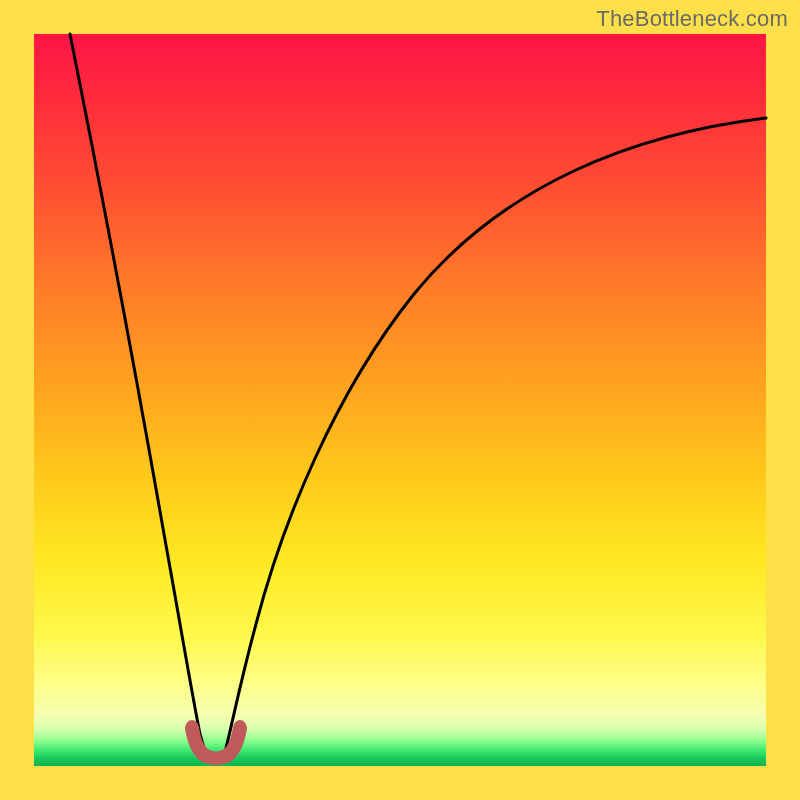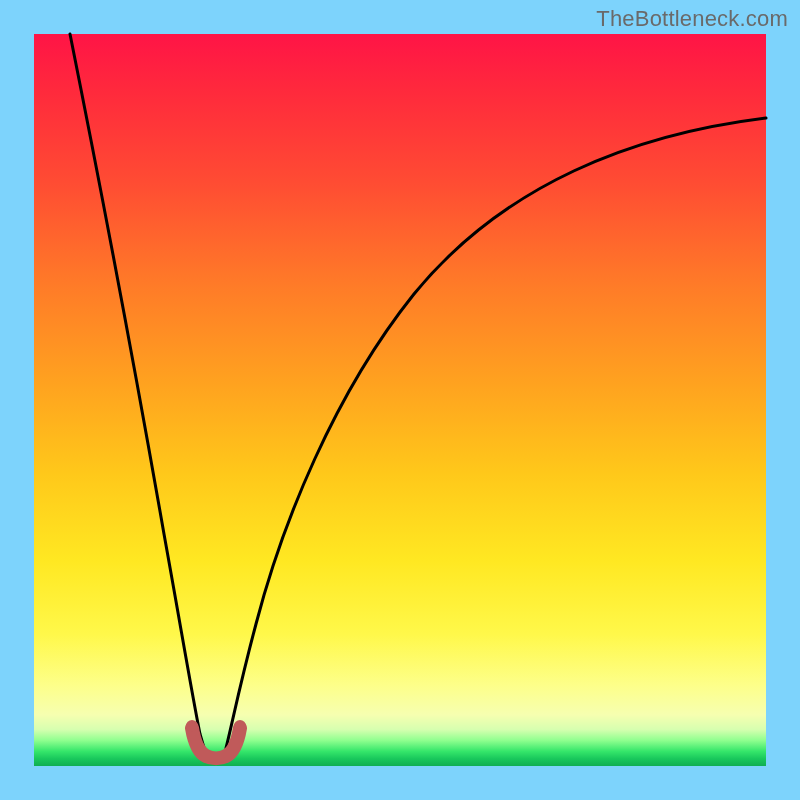--- a/index.html
+++ b/index.html
@@ -10,21 +10,21 @@
     background: #000;
     overflow: hidden;
     font-family: Arial, Helvetica, sans-serif;
   }
   .frame {
     position: absolute;
     left: 0;
     top: 0;
     width: 800px;
     height: 800px;
-    background: #7dd3fc;
+    background: #fde047;
   }
   .plot-area {
     position: absolute;
     left: 34px;
     top: 34px;
     width: 732px;
     height: 732px;
     
     background: linear-gradient(
       to bottom,

